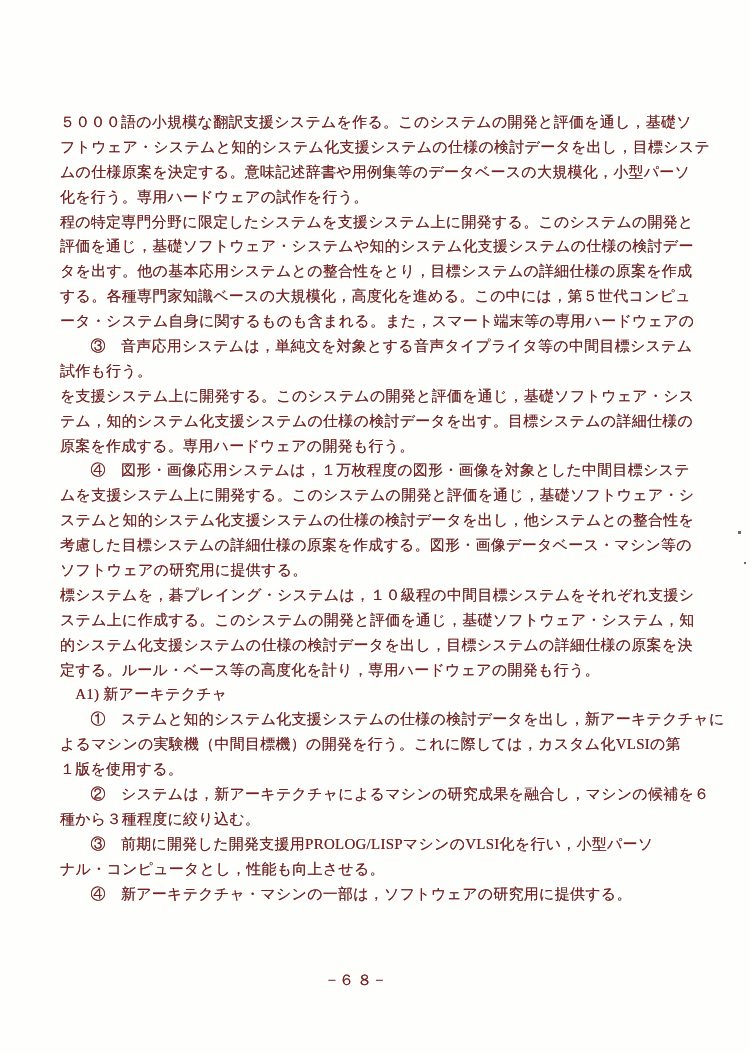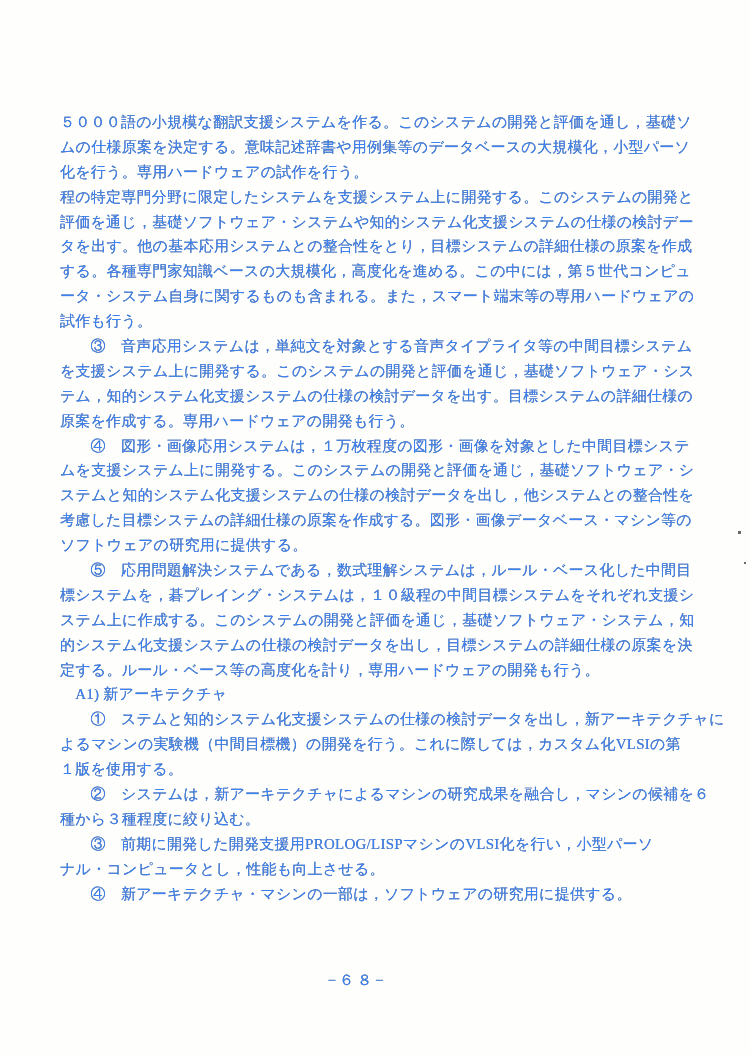--- a/index.html
+++ b/index.html
@@ -8,21 +8,21 @@
     background: #e8e8e8;
   }
   .page {
     position: relative;
     width: 750px;
     height: 1054px;
     margin: 0 auto;
     background: #fefefc;
     overflow: hidden;
     font-family: "Liberation Serif", "DejaVu Serif", serif;
-    color: #3b82f6;
+    color: #7f1d1d;
   }
   .text-block {
     position: absolute;
     left: 60px;
     top: 110px;
     width: 650px;
   }
   .line {
     height: 24.9px;
     line-height: 24.9px;
@@ -52,38 +52,38 @@
   }
   .speck.s1 { left: 738px; top: 531px; }
   .speck.s2 { left: 744px; top: 562px; width: 2px; height: 2px; }
 </style>
 </head>
 <body>
 
 <div class="page">
   <div class="text-block">
       <div class="line">５０００語の小規模な翻訳支援システムを作る。このシステムの開発と評価を通し，基礎ソ</div>
+      <div class="line">フトウェア・システムと知的システム化支援システムの仕様の検討データを出し，目標システ</div>
       <div class="line">ムの仕様原案を決定する。意味記述辞書や用例集等のデータベースの大規模化，小型パーソ</div>
       <div class="line">化を行う。専用ハードウェアの試作を行う。</div>
       <div class="line">程の特定専門分野に限定したシステムを支援システム上に開発する。このシステムの開発と</div>
       <div class="line">評価を通じ，基礎ソフトウェア・システムや知的システム化支援システムの仕様の検討デー</div>
       <div class="line">タを出す。他の基本応用システムとの整合性をとり，目標システムの詳細仕様の原案を作成</div>
       <div class="line">する。各種専門家知識ベースの大規模化，高度化を進める。この中には，第５世代コンピュ</div>
       <div class="line">ータ・システム自身に関するものも含まれる。また，スマート端末等の専用ハードウェアの</div>
+      <div class="line">　　③　音声応用システムは，単純文を対象とする音声タイプライタ等の中間目標システム</div>
       <div class="line">試作も行う。</div>
-      <div class="line">　　③　音声応用システムは，単純文を対象とする音声タイプライタ等の中間目標システム</div>
       <div class="line">を支援システム上に開発する。このシステムの開発と評価を通じ，基礎ソフトウェア・シス</div>
       <div class="line">テム，知的システム化支援システムの仕様の検討データを出す。目標システムの詳細仕様の</div>
       <div class="line">原案を作成する。専用ハードウェアの開発も行う。</div>
       <div class="line">　　④　図形・画像応用システムは，１万枚程度の図形・画像を対象とした中間目標システ</div>
       <div class="line">ムを支援システム上に開発する。このシステムの開発と評価を通じ，基礎ソフトウェア・シ</div>
       <div class="line">ステムと知的システム化支援システムの仕様の検討データを出し，他システムとの整合性を</div>
       <div class="line">考慮した目標システムの詳細仕様の原案を作成する。図形・画像データベース・マシン等の</div>
       <div class="line">ソフトウェアの研究用に提供する。</div>
-      <div class="line">　　⑤　応用問題解決システムである，数式理解システムは，ルール・ベース化した中間目</div>
       <div class="line">標システムを，碁プレイング・システムは，１０級程の中間目標システムをそれぞれ支援シ</div>
       <div class="line">ステム上に作成する。このシステムの開発と評価を通じ，基礎ソフトウェア・システム，知</div>
       <div class="line">的システム化支援システムの仕様の検討データを出し，目標システムの詳細仕様の原案を決</div>
       <div class="line">定する。ルール・ベース等の高度化を計り，専用ハードウェアの開発も行う。</div>
       <div class="line">　A1) 新アーキテクチャ</div>
       <div class="line">　　①　ステムと知的システム化支援システムの仕様の検討データを出し，新アーキテクチャに</div>
       <div class="line">よるマシンの実験機（中間目標機）の開発を行う。これに際しては，カスタム化VLSIの第</div>
       <div class="line">１版を使用する。</div>
       <div class="line">　　②　システムは，新アーキテクチャによるマシンの研究成果を融合し，マシンの候補を６</div>
       <div class="line">種から３種程度に絞り込む。</div>

